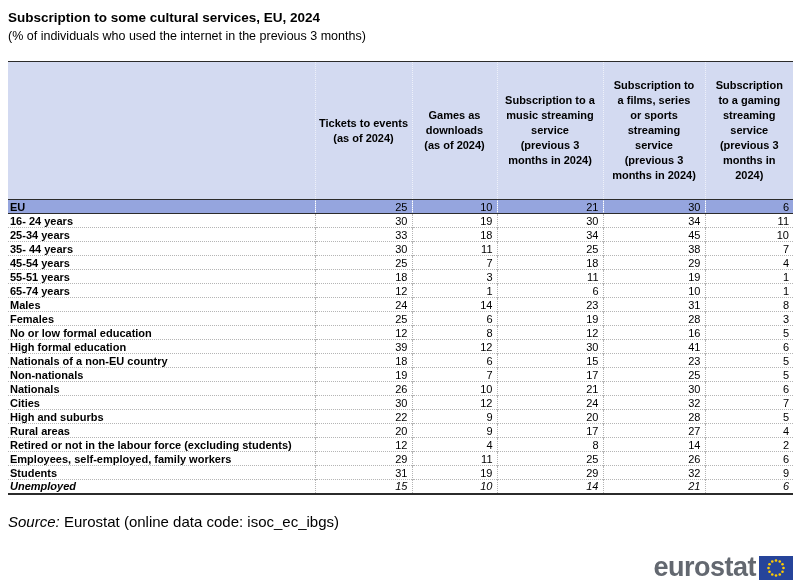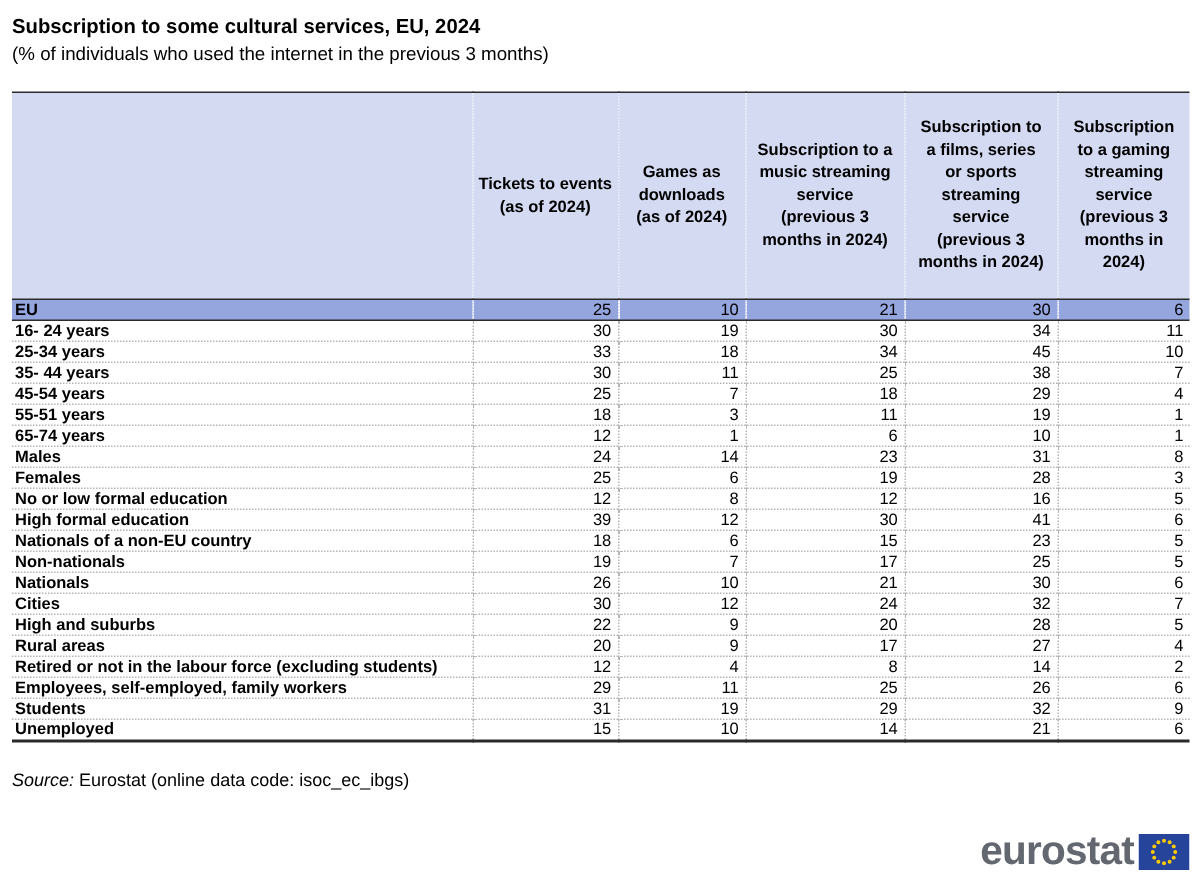--- a/index.html
+++ b/index.html
@@ -36,42 +36,42 @@
     font-weight:bold;
     text-align:center;
     vertical-align:middle;
     line-height:15px;
     white-space:pre-line;
     padding:16px 3px;
     border-left:1px dotted #eef1fa;
   }
   thead th:first-child{border-left:none;}
   tbody tr{height:14px;border-bottom:1px dotted var(--grid-dotted);}
-  tbody tr:last-child{border-bottom:none;}
+  tbody tr:last-child{border-bottom:none;font-style:italic;}
   tbody tr.highlight{
     background:var(--highlight-bg);
     border-bottom:1px solid var(--border-dark);
   }
   tbody td{
     font-size:11px;
     padding:0 4px 0 2px;
     vertical-align:middle;
     border-left:1px dotted var(--grid-dotted);
     overflow:hidden;
     white-space:nowrap;
   }
   tbody td:first-child{border-left:none;}
   tbody tr.highlight td{border-left:1px dotted #c7d0ee;}
   tbody tr.highlight td:first-child{border-left:none;}
   td.label-cell{font-weight:bold;text-align:left;}
   td.value-cell{text-align:right;}
 
   .source{
     margin:18px 0 0 8px;
-    font-size:12px;
+    font-size:15px;
   }
   .source .src-label{font-style:italic;}
 
   .logo{
     position:absolute;
     right:7px;
     bottom:4px;
     display:flex;
     align-items:center;
   }

